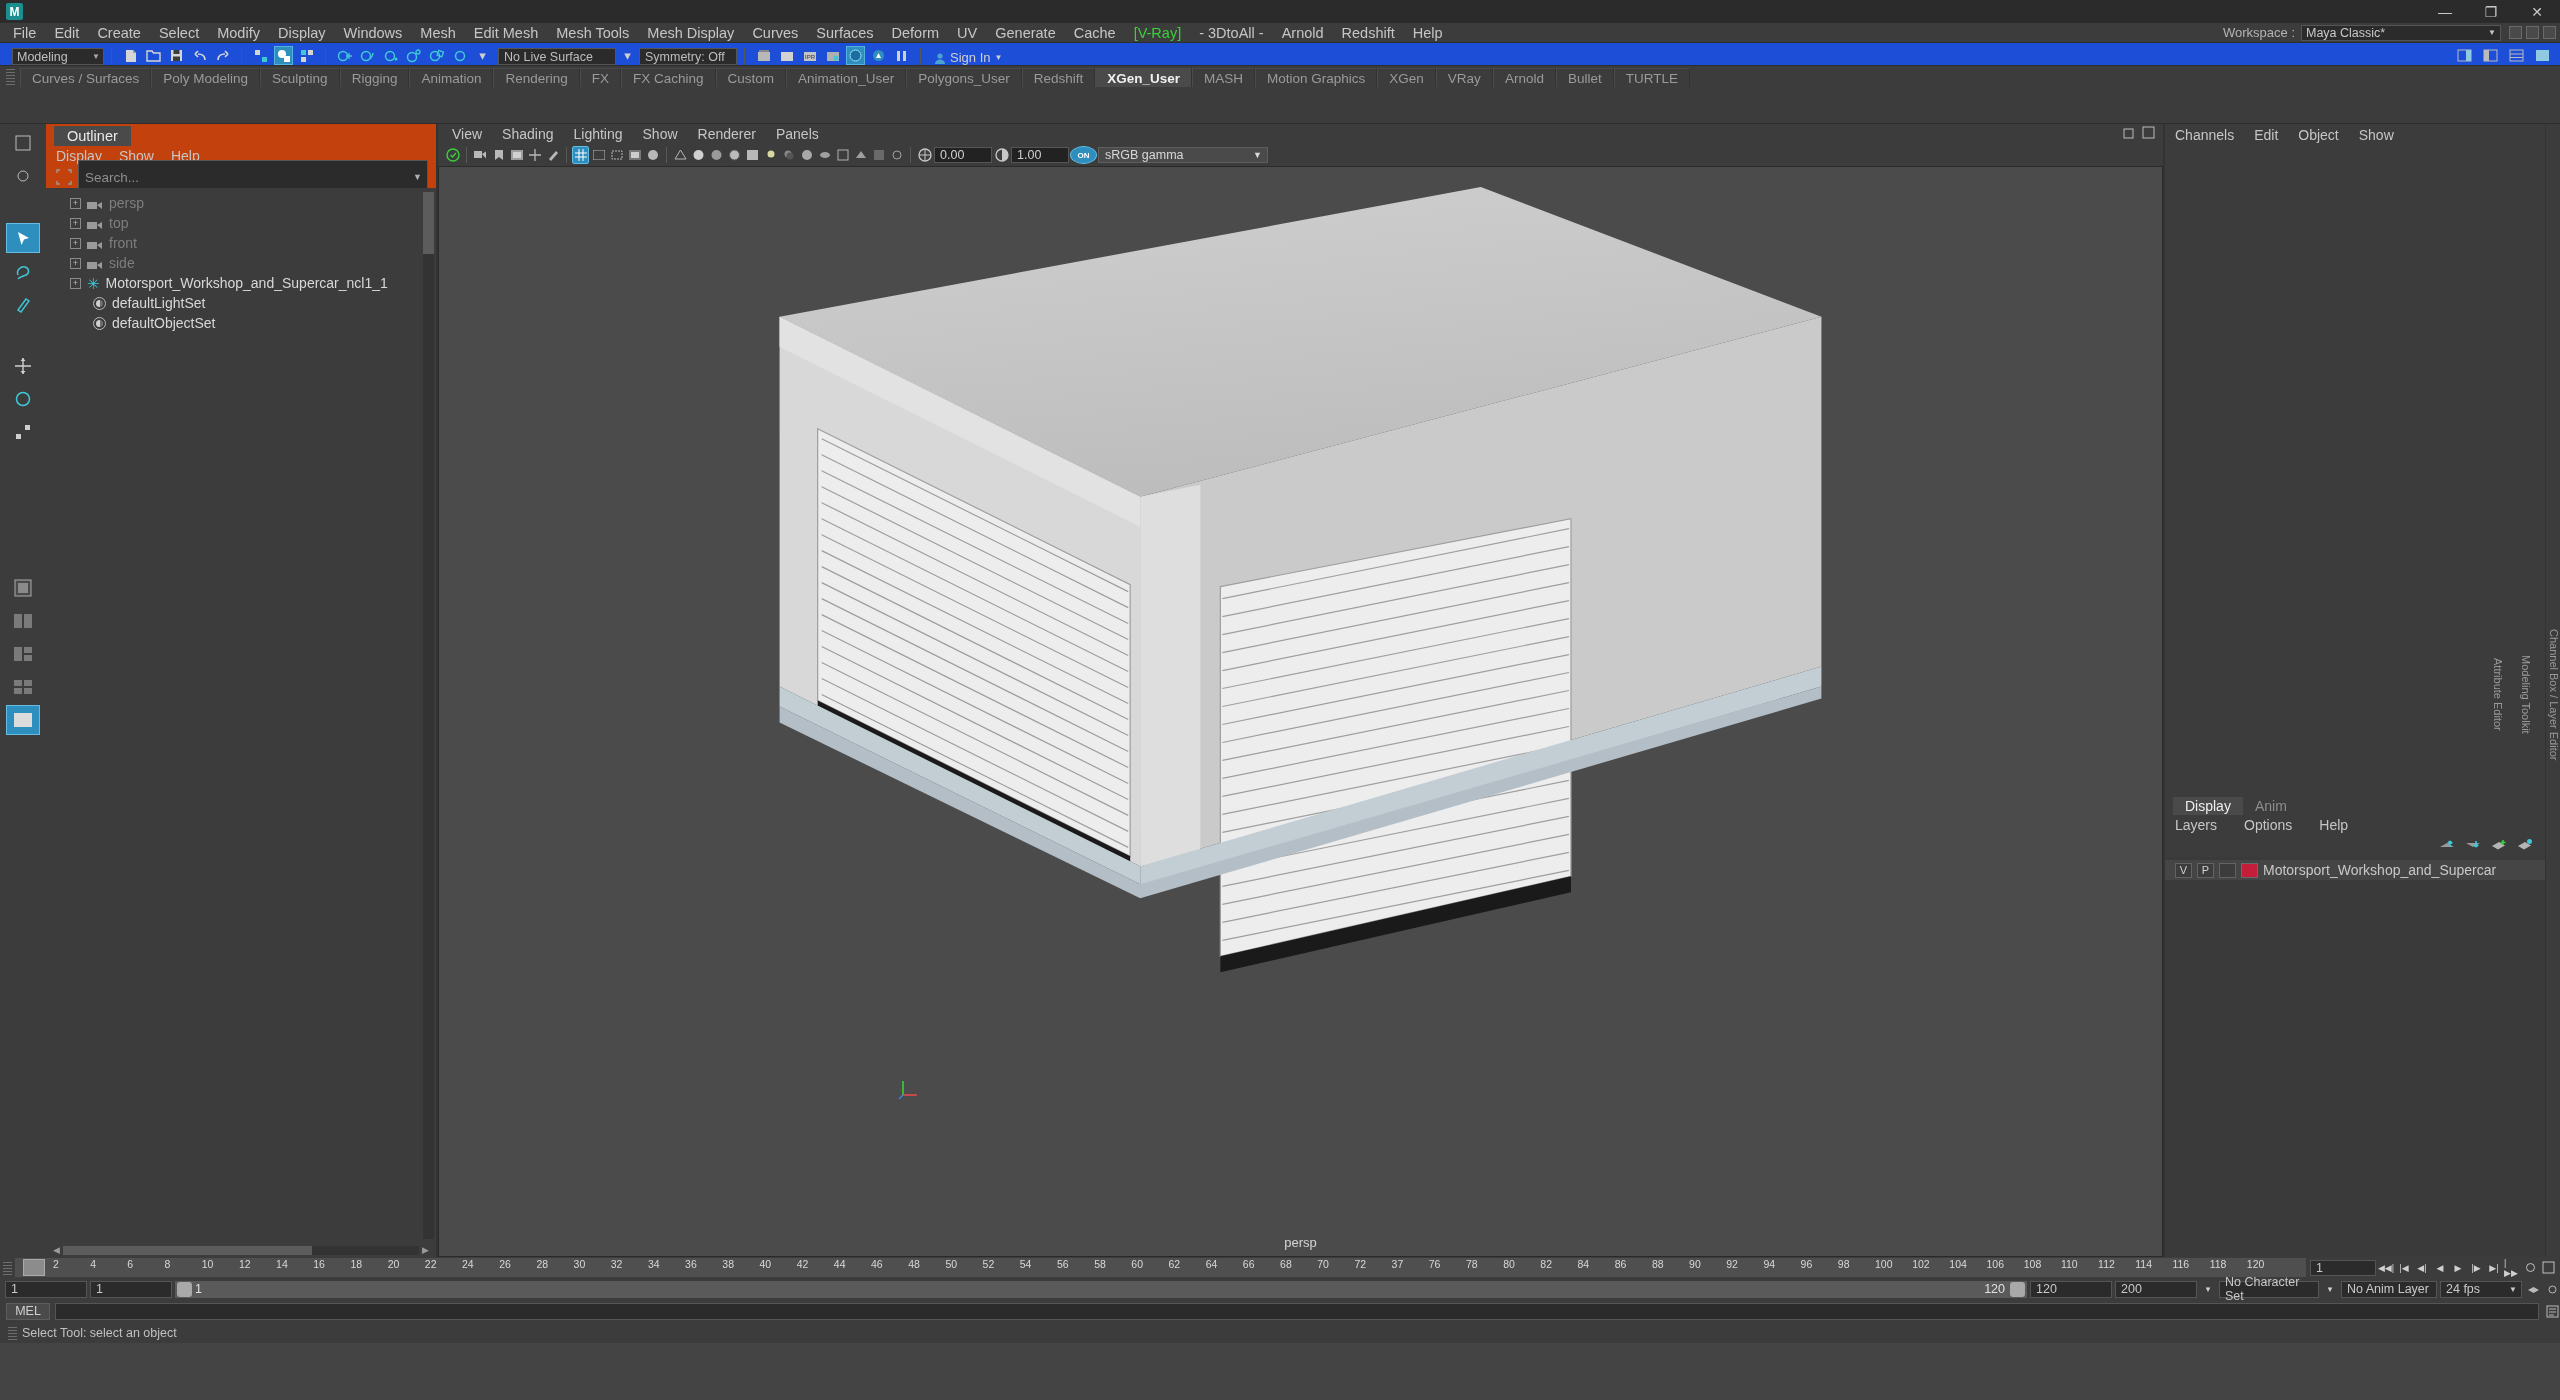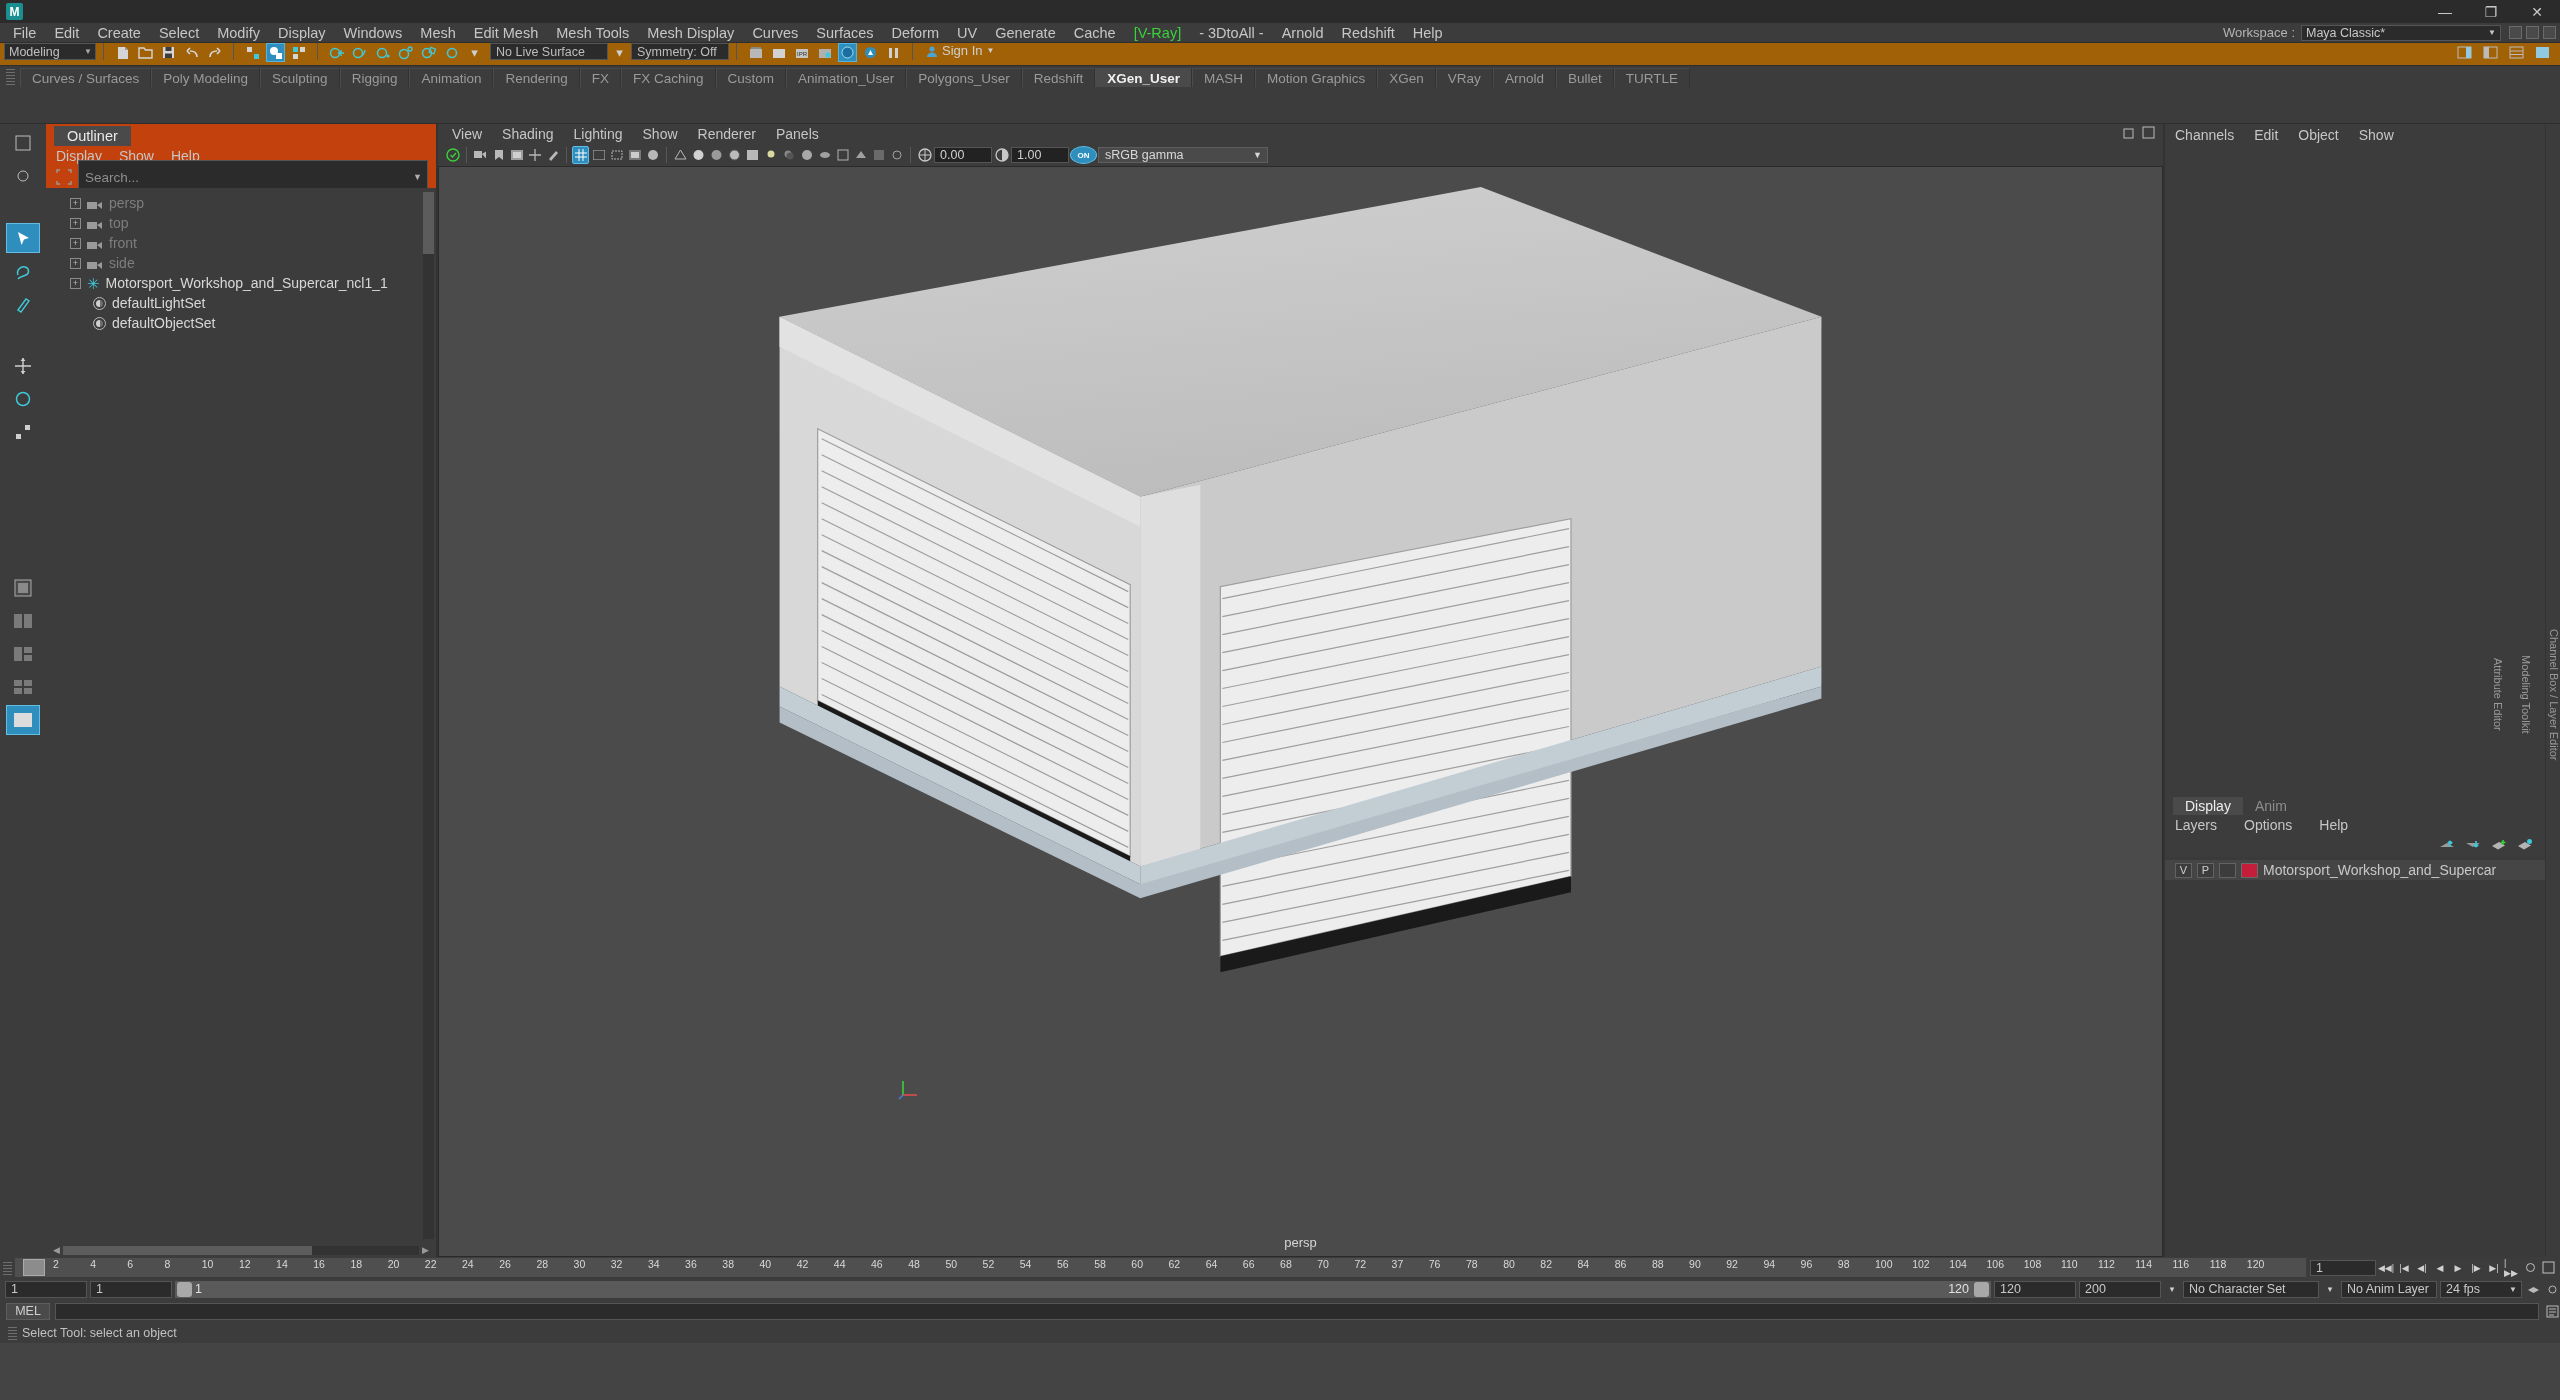--- a/index.html
+++ b/index.html
@@ -21,21 +21,21 @@
   .menubar .mi.vray{color:#3ad13a;}
   .mb-right{margin-left:auto;display:flex;align-items:center;padding-right:4px;}
   .ws-label{font-size:13px;color:#b4b4b4;margin-right:6px;text-align:right;}
   .ws-select{width:200px;height:16px;background:#2b2b2b;border:1px solid #555;font-size:12.5px;
              color:#c8c8c8;display:flex;align-items:center;padding-left:4px;position:relative;}
   .ws-select .arr{position:absolute;right:4px;font-size:8px;}
   .ws-icons{display:flex;gap:4px;margin-left:8px;}
   .ws-ic{width:13px;height:13px;border:1px solid #6a6a6a;background:#4a4a4a;}
 
   
-  .statusline{height:23px;background:#a16207;display:flex;align-items:flex-start;padding-left:4px;
+  .statusline{height:23px;background:#1d4ed8;display:flex;align-items:flex-end;padding-left:12px;
               border-bottom:1px solid #2e2e2e;}
   .mode-select{width:92px;height:17px;background:#2b2b2b;border:1px solid #555;font-size:12.5px;
                display:flex;align-items:center;padding-left:4px;position:relative;color:#c0c0c0;}
   .mode-select .arr{position:absolute;right:3px;font-size:8px;color:#aaa;}
   .sep{width:1px;height:17px;background:#555;margin:0 7px;}
   .sicon{width:19px;height:19px;margin:0 2px;display:flex;align-items:center;justify-content:center;
          color:#cfcfcf;font-size:13px;position:relative;}
   .sicon.act{background:#2e8fbf;border:1px solid #55b4de;}
   .sicon svg{display:block;}
   .fld{height:17px;background:#2b2b2b;border:1px solid #555;font-size:12.5px;color:#bdbdbd;
@@ -991,21 +991,21 @@
   <div class="rfld" style="width:82px;">1</div>
   <div class="rangebar">
     <div class="handle"></div>
     <span class="txt">1</span>
     <span class="rtxt">120</span>
     <div class="rhandle"></div>
   </div>
   <div class="rfld" style="width:82px;">120</div>
   <div class="rfld" style="width:82px;">200</div>
   <div class="pbtn">▾</div>
-  <div class="rfld" style="width:136px;">
+  <div class="rfld" style="width:100px;">
     <span>No Character Set</span>
   </div>
   <div class="pbtn">▾</div>
   <div class="rfld" style="width:96px;">
     <span>No Anim Layer</span>
   </div>
   <div class="rfld" style="width:82px;">
     <span>24 fps</span>
     <span class="arr">▼</span>
   </div>

